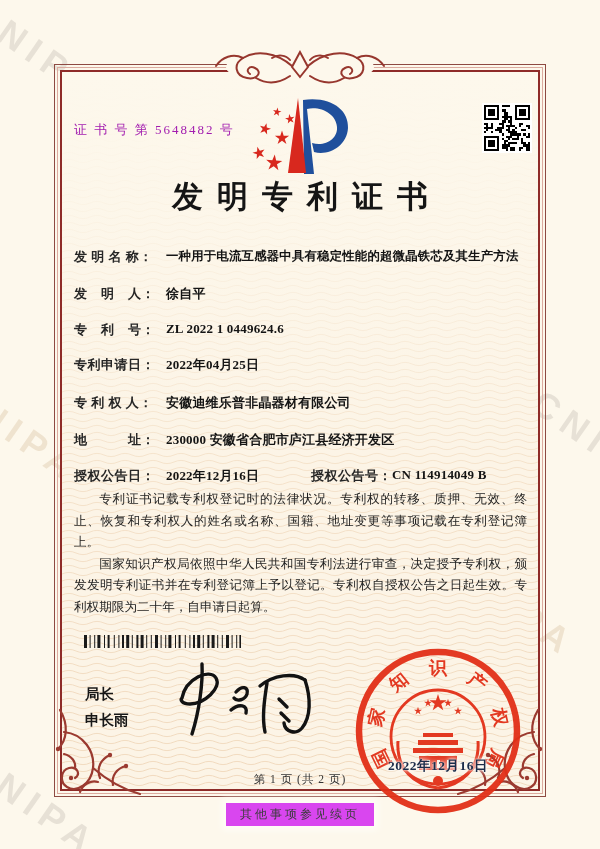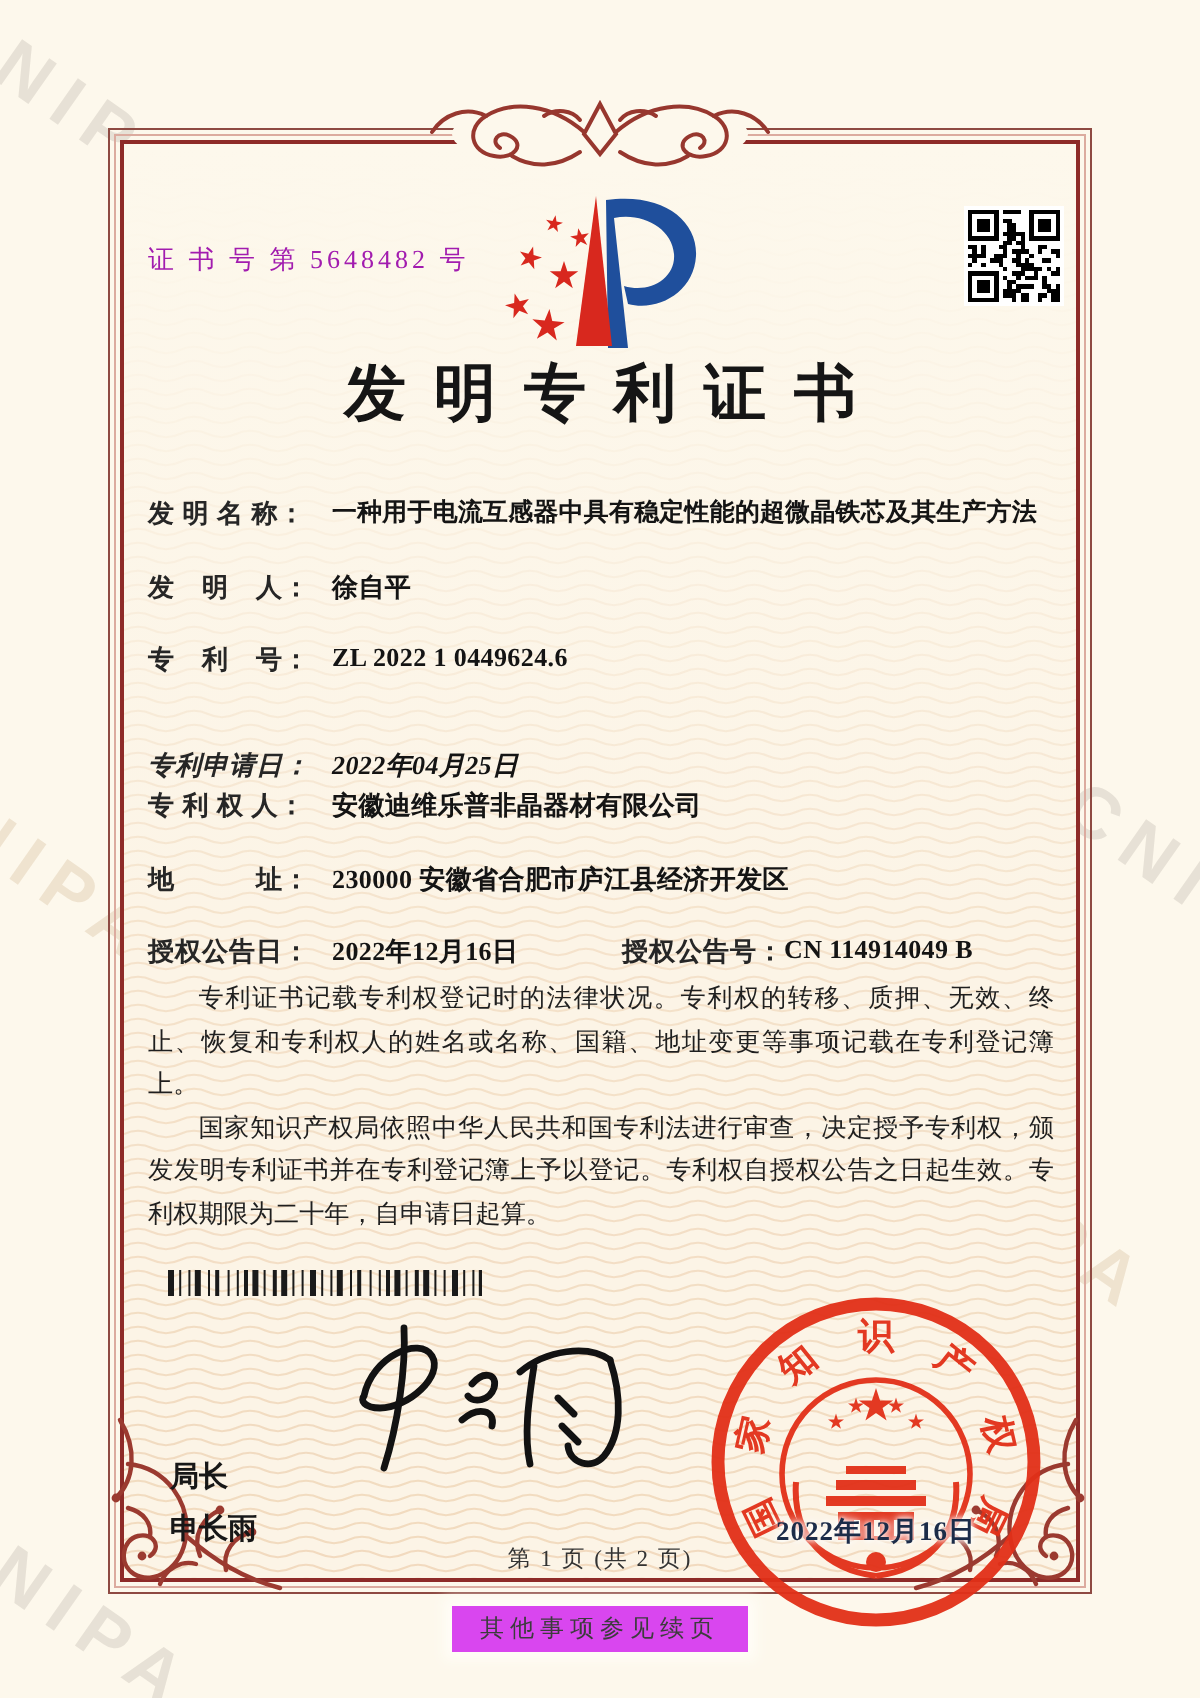--- a/index.html
+++ b/index.html
@@ -44,21 +44,21 @@
   .pair2{position:absolute; left:237px; top:0;}
   
   .body-text{position:absolute; left:74px; top:489px; width:453px;
     font-size:12.6px; line-height:21.6px; color:#1f1f1f; font-weight:500;
     text-align:justify;}
   .body-text p{margin:0; text-indent:2em;}
   
   .barcode{position:absolute; left:84px; top:635px;}
   .director{position:absolute; left:85px; top:681px;
     font-family:"Liberation Sans","DejaVu Sans",sans-serif;
-    font-size:14.5px; font-weight:700; line-height:26px; color:#171717;margin-top:45px;}
+    font-size:14.5px; font-weight:700; line-height:26px; color:#171717;}
   .sign{position:absolute; left:168px; top:650px;}
   .seal{position:absolute; left:352px; top:645px; width:172px; height:172px; opacity:0.95;}
   .seal-date{position:absolute; left:356px; top:757px; width:164px; text-align:center;
     font-size:13.5px; font-weight:700; color:#1c2c49; letter-spacing:0.5px;
     text-shadow:0 0 2px #fff,0 0 4px #fff,0 0 6px rgba(255,255,255,.8);}
   .page-info{position:absolute; left:0; top:772px; width:100%; text-align:center;
     font-size:11.5px; letter-spacing:1px; color:#333;}
   .cont-wrap{position:absolute; left:0; top:803px; width:100%; text-align:center;}
   .cont{display:inline-block; background:#d946ef; padding:3px 14px;
     font-size:12px; letter-spacing:3px; color:#3c3c3c; box-shadow:0 0 6px 4px #fffdf7;}
@@ -381,21 +381,21 @@
 
   <div class="row" style="top:285px;">
     <span class="flabel">发　明　人：</span><span class="fvalue">徐自平</span>
   </div>
   <div class="row" style="top:248px;">
     <span class="flabel">发 明 名 称：</span><span class="fvalue long">一种用于电流互感器中具有稳定性能的超微晶铁芯及其生产方法</span>
   </div>
   <div class="row" style="top:321px;">
     <span class="flabel">专　利　号：</span><span class="fvalue">ZL 2022 1 0449624.6</span>
   </div>
-  <div class="row" style="top:374px;font-style:italic;">
+  <div class="row" style="top:356px;">
     <span class="flabel">专利申请日：</span><span class="fvalue">2022年04月25日</span>
   </div>
   <div class="row" style="top:394px;">
     <span class="flabel">专 利 权 人：</span><span class="fvalue">安徽迪维乐普非晶器材有限公司</span>
   </div>
   <div class="row" style="top:431px;">
     <span class="flabel">地　　　址：</span><span class="fvalue">230000 安徽省合肥市庐江县经济开发区</span>
   </div>
   <div class="row" style="top:467px;">
     <span class="flabel">授权公告日：</span><span class="fvalue">2022年12月16日</span>

